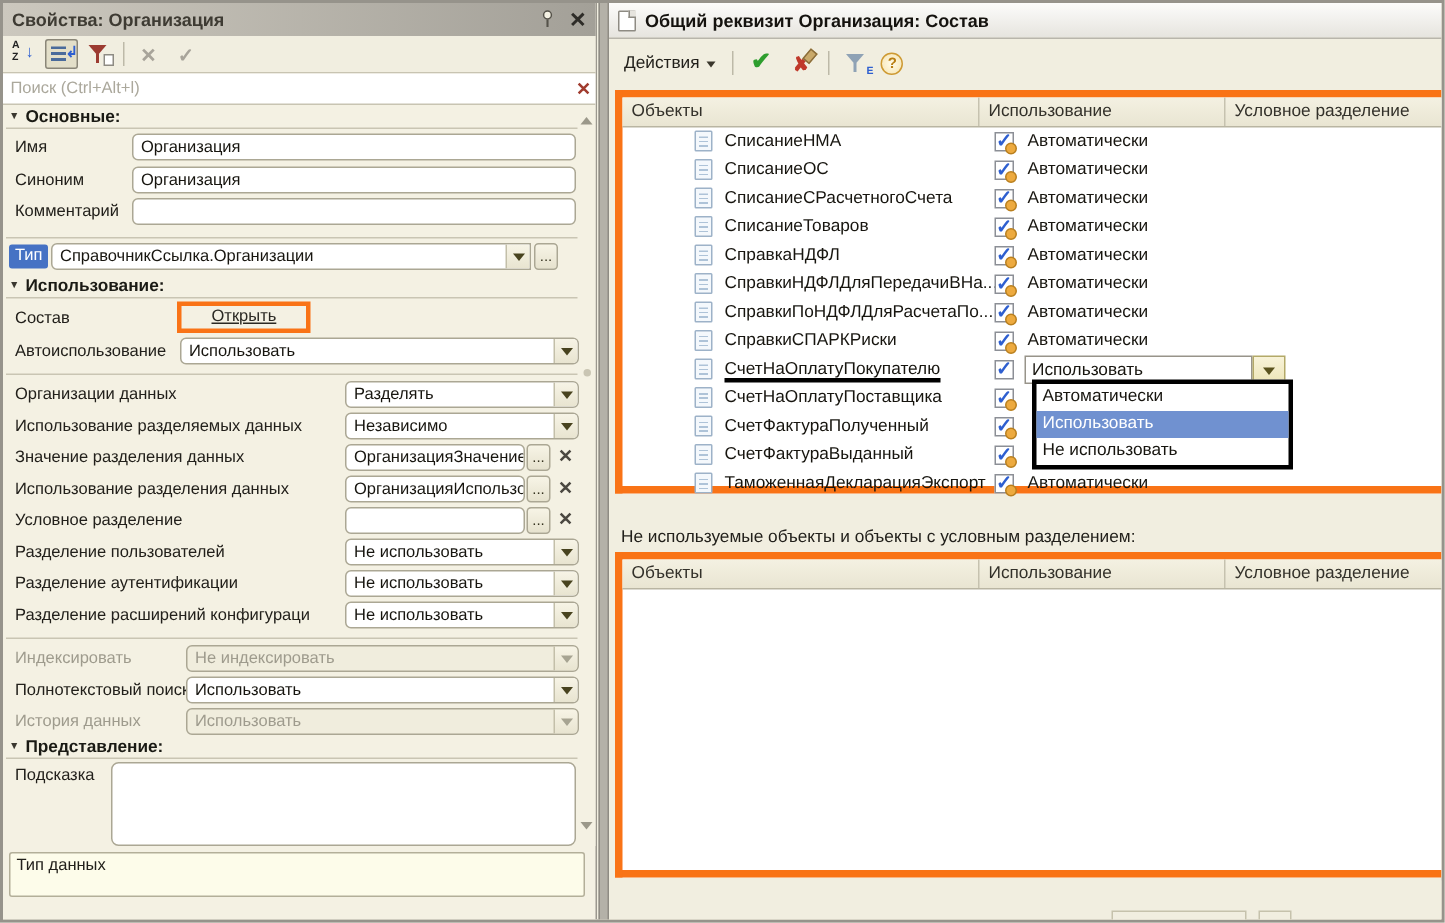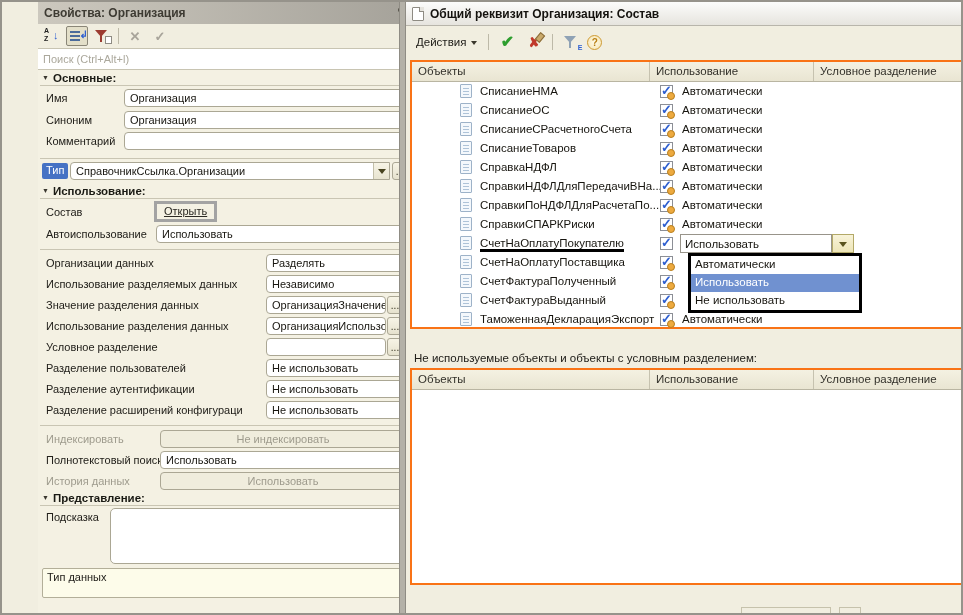--- a/index.html
+++ b/index.html
@@ -1,20 +1,20 @@
 <!DOCTYPE html>
 <html><head>
 <meta charset="utf-8">
 <style>
   * { margin:0; padding:0; box-sizing:border-box; }
   body { font-family:"Liberation Sans", sans-serif; background:#888; }
   .window { position:relative; width:963px; height:615px; background:#F1EEE0; border:2px solid #96938B; overflow:hidden; }
 
   
-  .left-panel { position:absolute; left:0; top:0; width:396px; height:611px; background:#F4F1E3; border-right:1px solid #9B988F;margin-left:36px; }
+  .left-panel { position:absolute; left:0; top:0; width:396px; height:611px; background:#F4F1E3; border-right:1px solid #9B988F; }
   .lp-title { position:absolute; left:0; top:0; width:100%; height:22px; background:linear-gradient(to right,#CCC8BE,#A3A098); display:flex; align-items:center; padding:0 6px; }
   .lp-title-text { font-size:12px; font-weight:bold; color:#3E3B33; flex:1; white-space:nowrap; overflow:hidden; }
   .pinico { width:12px; height:14px; margin-right:8px; }
   .closex { font-size:14px; font-weight:bold; color:#2E2C28; cursor:default; line-height:14px; }
   .lp-toolbar { position:absolute; left:0; top:22px; width:100%; height:25px; background:#F1EEE0; border-bottom:1px solid #C8C4B2; display:flex; align-items:center; padding:0 3px; gap:3px; }
   .tbtn { width:22px; height:20px; display:flex; align-items:center; justify-content:center; position:relative; }
   .tbtn.pressed { border:1px solid #8A8678; background:#E3DFC9; border-radius:2px; }
   .tsep { width:1px; height:16px; background:#BDB9A8; margin:0 2px; }
   .gray-x { color:#A8A49A; font-size:13px; font-weight:bold; }
   .gray-ck { color:#A8A49A; font-size:13px; font-weight:bold; }
@@ -26,28 +26,28 @@
   .lp-grid { position:absolute; left:0; top:68px; width:100%; height:494px; background:#F4F1E3; }
   .sechdr { position:absolute; left:4px; font-size:11.5px; font-weight:bold; color:#1A1A14; }
   .sechdr::before { content:"▼"; font-size:7px; margin-right:4px; vertical-align:2px; color:#3A372F; }
   .secline { position:absolute; height:1px; background:#C9C5B3; }
   .prow { position:absolute; height:19px; font-size:11px; color:#22201B; }
   .plabel { position:absolute; top:3px; left:0; white-space:nowrap; }
   .plabel.dis { color:#9E9B8D; }
   .ctl { position:absolute; top:0; height:18px; background:#fff; border:1px solid #ABA794; border-radius:4px; font-size:11px; display:flex; align-items:center; overflow:hidden; }
   .ctl .val { flex:1; padding:0 5px; white-space:nowrap; overflow:hidden; color:#17150F; }
   .ctl.dis { background:#F0EDDD; }
-  .ctl.dis .val { color:#9E9B8D;text-align:center; }
+  .ctl.dis .val { color:#9E9B8D; }
   .dbtn { width:16px; height:100%; border-left:1px solid #C3BFA9; background:linear-gradient(#F7F4E6,#E8E4D0); display:flex; align-items:center; justify-content:center; }
   .dbtn i { width:0; height:0; border:4px solid transparent; border-top:5px solid #48431F; margin-top:5px; }
   .ctl.dis .dbtn i { border-top-color:#A7A492; }
   .sqbtn { position:absolute; top:0; height:18px; background:linear-gradient(#F7F4E6,#E6E2CE); border:1px solid #ABA794; border-radius:3px; font-size:10px; display:flex; align-items:center; justify-content:center; color:#35321F; }
   .xbtn { position:absolute; top:1px; font-size:12px; font-weight:bold; color:#4B4841; }
   .typechip { position:absolute; left:4px; top:1px; height:16px; background:#4672C4; color:#fff; font-size:11px; padding:1px 4px 0; border-radius:2px; }
-  .linkbox { position:absolute; top:-2px; border:3px solid #a3a3a3; padding:1px 7px 2px;text-align:right; }
+  .linkbox { position:absolute; top:-2px; border:3px solid #f97316; padding:1px 20px 2px;text-align:right; }
   .olink { font-size:11px; color:#2B2923; text-decoration:underline; }
   .ta { position:absolute; background:#fff; border:1px solid #ABA794; border-radius:5px; }
   .lp-status { position:absolute; left:4px; top:566px; width:384px; height:30px; background:#FDFCEA; border:1px solid #B3AF99; border-radius:2px; font-size:11px; color:#22201B; padding:2px 4px; }
   .scr-ar { position:absolute; right:2px; width:0; height:0; border:4px solid transparent; }
   .scr-up { border-bottom:5px solid #9B988A; top:4px; }
   .scr-dn { border-top:5px solid #9B988A; top:478px; }
   .scr-dot { position:absolute; right:3px; top:176px; width:5px; height:5px; border-radius:50%; background:#C9C5B3; }
 
   
   .splitter { position:absolute; left:397px; top:0; width:7px; height:611px; background:#B4B1A8; border-left:1px solid #8F8C84; border-right:1px solid #8F8C84; }
@@ -59,21 +59,21 @@
   .docico { width:12px; height:14px; background:#fff; border:1px solid #8E8B83; border-radius:1px; position:relative; }
   .docico::after { content:""; position:absolute; right:-1px; top:-1px; width:4px; height:4px; background:#E6E4DE; border-left:1px solid #8E8B83; border-bottom:1px solid #8E8B83; }
   .rp-toolbar { position:absolute; left:0; top:26px; width:100%; height:28px; display:flex; align-items:center; padding:0 6px; gap:5px; }
   .act-btn { display:flex; align-items:center; gap:5px; font-size:11.5px; color:#22201B; padding:3px 4px;justify-content:space-between; }
   .act-btn i { width:0; height:0; border:3.5px solid transparent; border-top:4.5px solid #3A372C; margin-top:4px; }
   .green-ck { color:#2E9E2E; font-size:16px; font-weight:bold; line-height:16px; }
   .red-x { color:#C0392B; font-size:14px; font-weight:bold; line-height:14px; position:relative; }
   .red-x::after { content:""; position:absolute; right:-3px; top:-2px; width:4px; height:7px; background:#C9A96A; border:1px solid #8A6D3B; transform:rotate(40deg); }
   .help-ico { width:15px; height:15px; border-radius:50%; border:1px solid #CE9A33; color:#B97F13; background:radial-gradient(#FFFBEA,#F6E3AE); font-size:10px; font-weight:bold; display:flex; align-items:center; justify-content:center; }
 
-  .tbl { position:absolute; background:#fff; border:2px solid #f97316; }
+  .tbl { position:absolute; background:#fff; border:5px solid #f97316; }
   .tbl-head { display:flex; height:20px; background:linear-gradient(#F4F1E2,#E9E5D2); border-bottom:1px solid #B9B5A2; font-size:11.5px; color:#33312A; }
   .th { padding:3px 6px 0; border-right:1px solid #C6C2AF; white-space:nowrap; overflow:hidden; }
   .tbl1 { left:4px; top:58px; width:551px; height:269px; border-right:none; }
   .tbl2 { left:4px; top:366px; width:551px; height:217px; border-right:none; }
   .trow { position:relative; height:19px; font-size:11.5px; color:#17150F; white-space:nowrap; }
   .doc-icon { position:absolute; left:48px; top:2px; width:12px; height:14px; background:#F4F8FC; border:1px solid #9DB2C8; border-radius:1px; }
   .doc-icon::after { content:""; position:absolute; left:2px; right:2px; top:3px; height:8px;
      background:repeating-linear-gradient(to bottom,#AEC3D8 0 1px,transparent 1px 3px); }
   .rname { position:absolute; left:68px; top:3px; }
   .rname-u { border-bottom:3px solid #000; padding-bottom:0px; }

